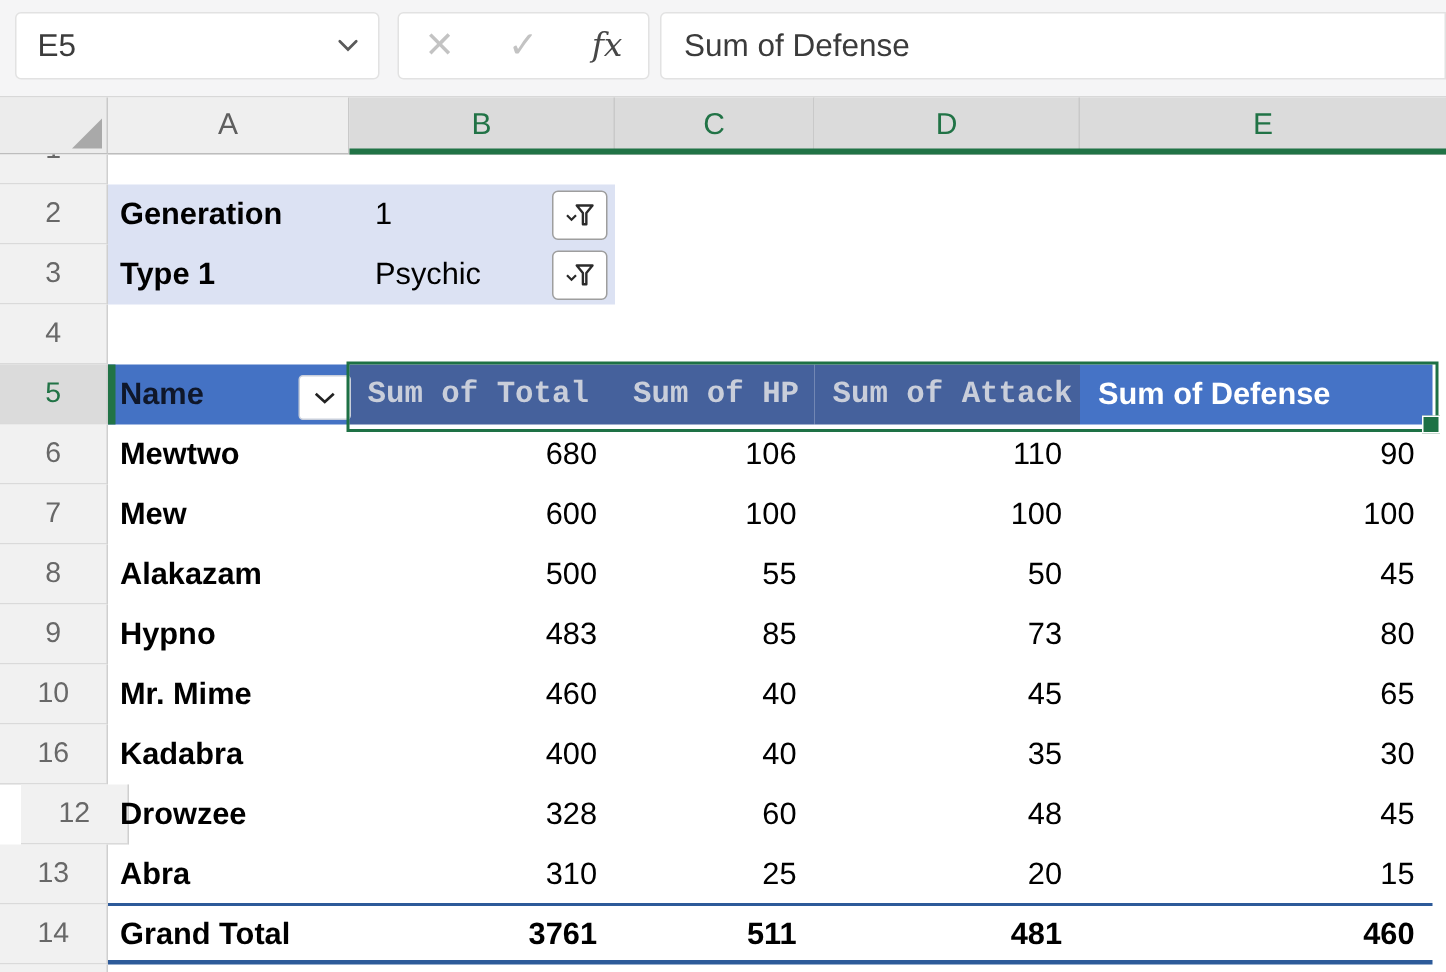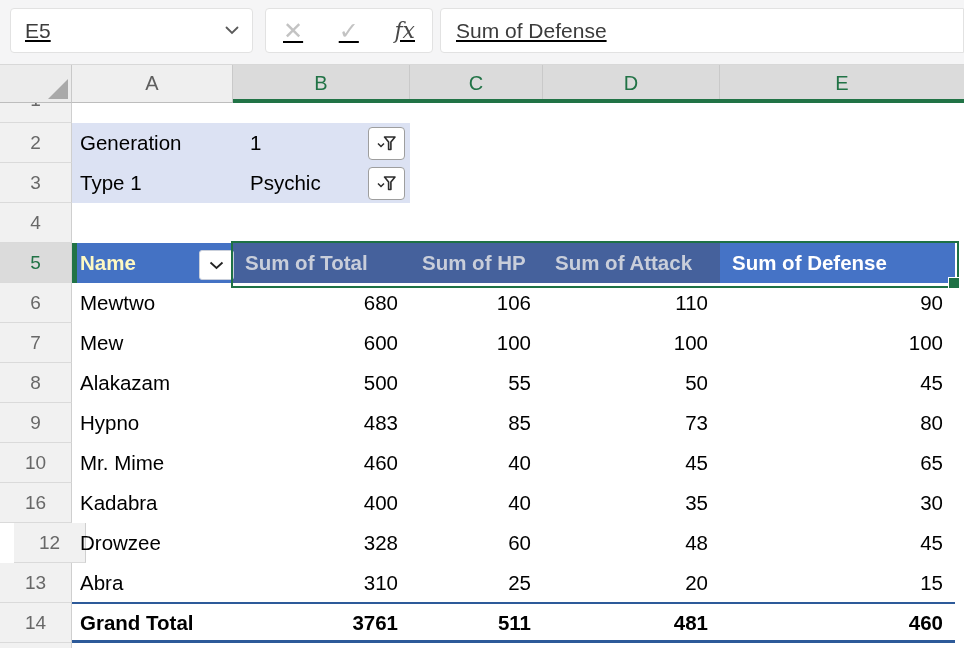--- a/index.html
+++ b/index.html
@@ -4,21 +4,21 @@
 <style>
   html,body{margin:0;padding:0;}
   body{
     width:964px;height:648px;position:relative;overflow:hidden;
     font-family:"Liberation Sans",sans-serif;background:#fff;
     -webkit-font-smoothing:antialiased;
   }
 
   
   .topbar{position:absolute;left:0;top:0;width:964px;height:65px;background:#F5F5F6;border-bottom:1px solid #D8D8D8;box-sizing:border-box;}
-  .bar-box{position:absolute;top:8px;height:45px;background:#fff;border:1px solid #E2E2E2;border-radius:4px;box-sizing:border-box;display:flex;align-items:center;text-decoration:underline;}
+  .bar-box{position:absolute;top:8px;height:45px;background:#fff;border:1px solid #E2E2E2;border-radius:4px;box-sizing:border-box;display:flex;align-items:center;}
   .namebox{left:10px;width:243px;padding:0 13px 0 14px;justify-content:space-between;}
   .nametext{font-size:21px;color:#3C3C3C;}
   .fxpanel{left:265px;width:168px;justify-content:space-between;padding:0 17px;}
   .glyph-cancel{font-size:24px;color:#C3C3C3;line-height:1;}
   .glyph-enter{font-size:24px;color:#C3C3C3;line-height:1;}
   .glyph-fx{font-family:"DejaVu Serif",serif;font-style:italic;font-size:22px;color:#474747;}
   .formulabox{left:440px;width:524px;border-radius:4px 0 0 4px;padding:0 15px;}
   .formulatext{font-size:21px;color:#3B3B3B;}
 
   
@@ -34,39 +34,39 @@
   .rh{position:absolute;left:0;width:72px;height:40px;box-sizing:border-box;background:#F1F1F1;
       border-bottom:1px solid #DADADA;border-right:1px solid #CFCFCF;
       display:flex;align-items:center;justify-content:center;font-size:19px;color:#686868;}
   .rh-sel{background:#DBDBDB;color:#217346;font-weight:400;}
   .rh1{top:103px;height:20px;overflow:hidden;}
   .rh1 span{position:relative;top:-13px;}
   .row5-bar{position:absolute;left:72px;top:243px;width:5px;height:40px;background:#217346;z-index:6;}
 
   
   .cell{position:absolute;height:40px;box-sizing:border-box;display:flex;align-items:center;font-size:20.5px;color:#000;background:transparent;}
-  .cA{left:72px;width:161px;padding-left:8px;}
+  .cA{left:72px;width:161px;padding-left:8px;font-weight:bold;}
   .cB{left:233px;width:177px;}
   .cC{left:410px;width:133px;}
   .cD{left:543px;width:177px;}
   .cE{left:720px;width:235px;}
   .num{justify-content:flex-end;padding-right:12px;}
   .r2{top:123px}.r3{top:163px}.r5{top:243px}.r6{top:283px}.r7{top:323px}.r8{top:363px}.r9{top:403px}
   .r10{top:443px}.r11{top:483px}.r12{top:523px}.r13{top:563px}.r14{top:603px}
 
   
   .filter-fill{position:absolute;left:72px;top:123px;width:338px;height:80px;background:#DCE2F3;}
   .filter-btn{position:absolute;left:368px;width:35px;height:31px;background:#fff;border:1px solid #9E9E9E;border-radius:4px;
               display:flex;align-items:center;justify-content:center;z-index:2;}
   .fb2{top:127px}.fb3{top:167px}
 
   
   .ph{font-weight:700;}
-  .ph-name{background:#4472C4;color:#fef9c3;}
-  .ph-mid{background:#45619C;color:#C9CEDA;padding-left:12px;}
+  .ph-name{background:#4472C4;color:#0f172a;}
+  .ph-mid{background:#45619C;color:#C9CEDA;padding-left:12px;font-family:Liberation Mono, monospace;}
   .ph-active{background:#4573C6;color:#fff;padding-left:12px;}
   .name-drop{position:absolute;left:199px;top:250px;width:33px;height:28px;background:#fff;border:1px solid #C9CFDB;border-radius:3px;
              display:flex;align-items:center;justify-content:center;z-index:4;}
 
   
   .selbox{position:absolute;left:231px;top:241px;width:724px;height:43px;border:2.5px solid #1E7145;z-index:5;pointer-events:none;}
   .sel-handle{position:absolute;left:948px;top:277px;width:10px;height:10px;background:#1E7145;border:1.5px solid #fff;z-index:7;}
 
   
   .gt{font-weight:700;}

